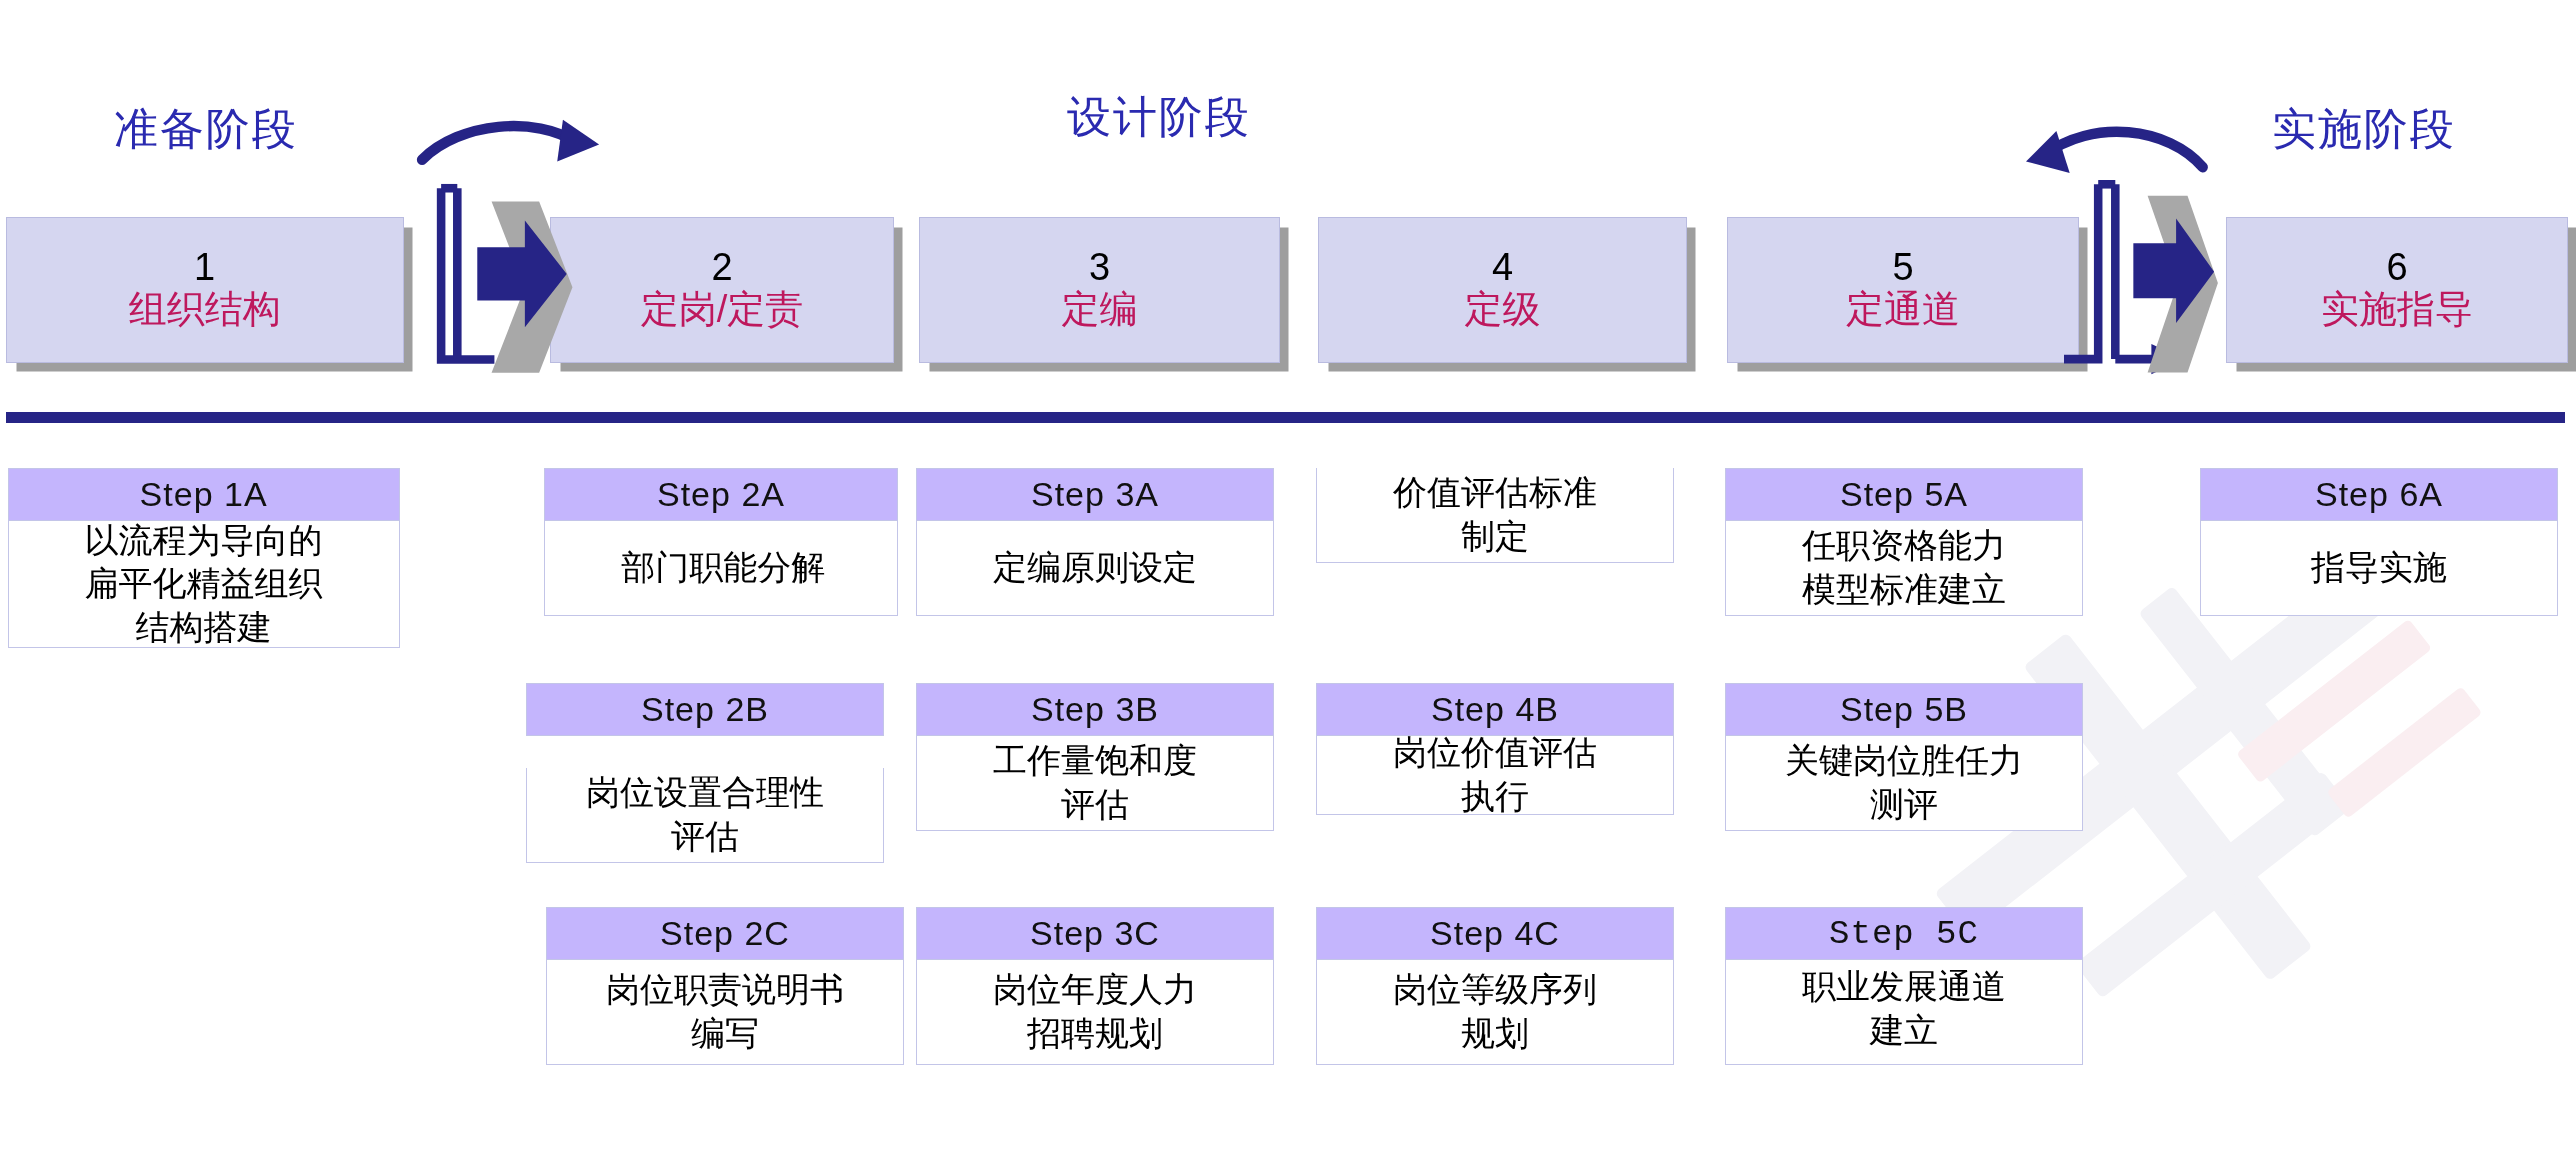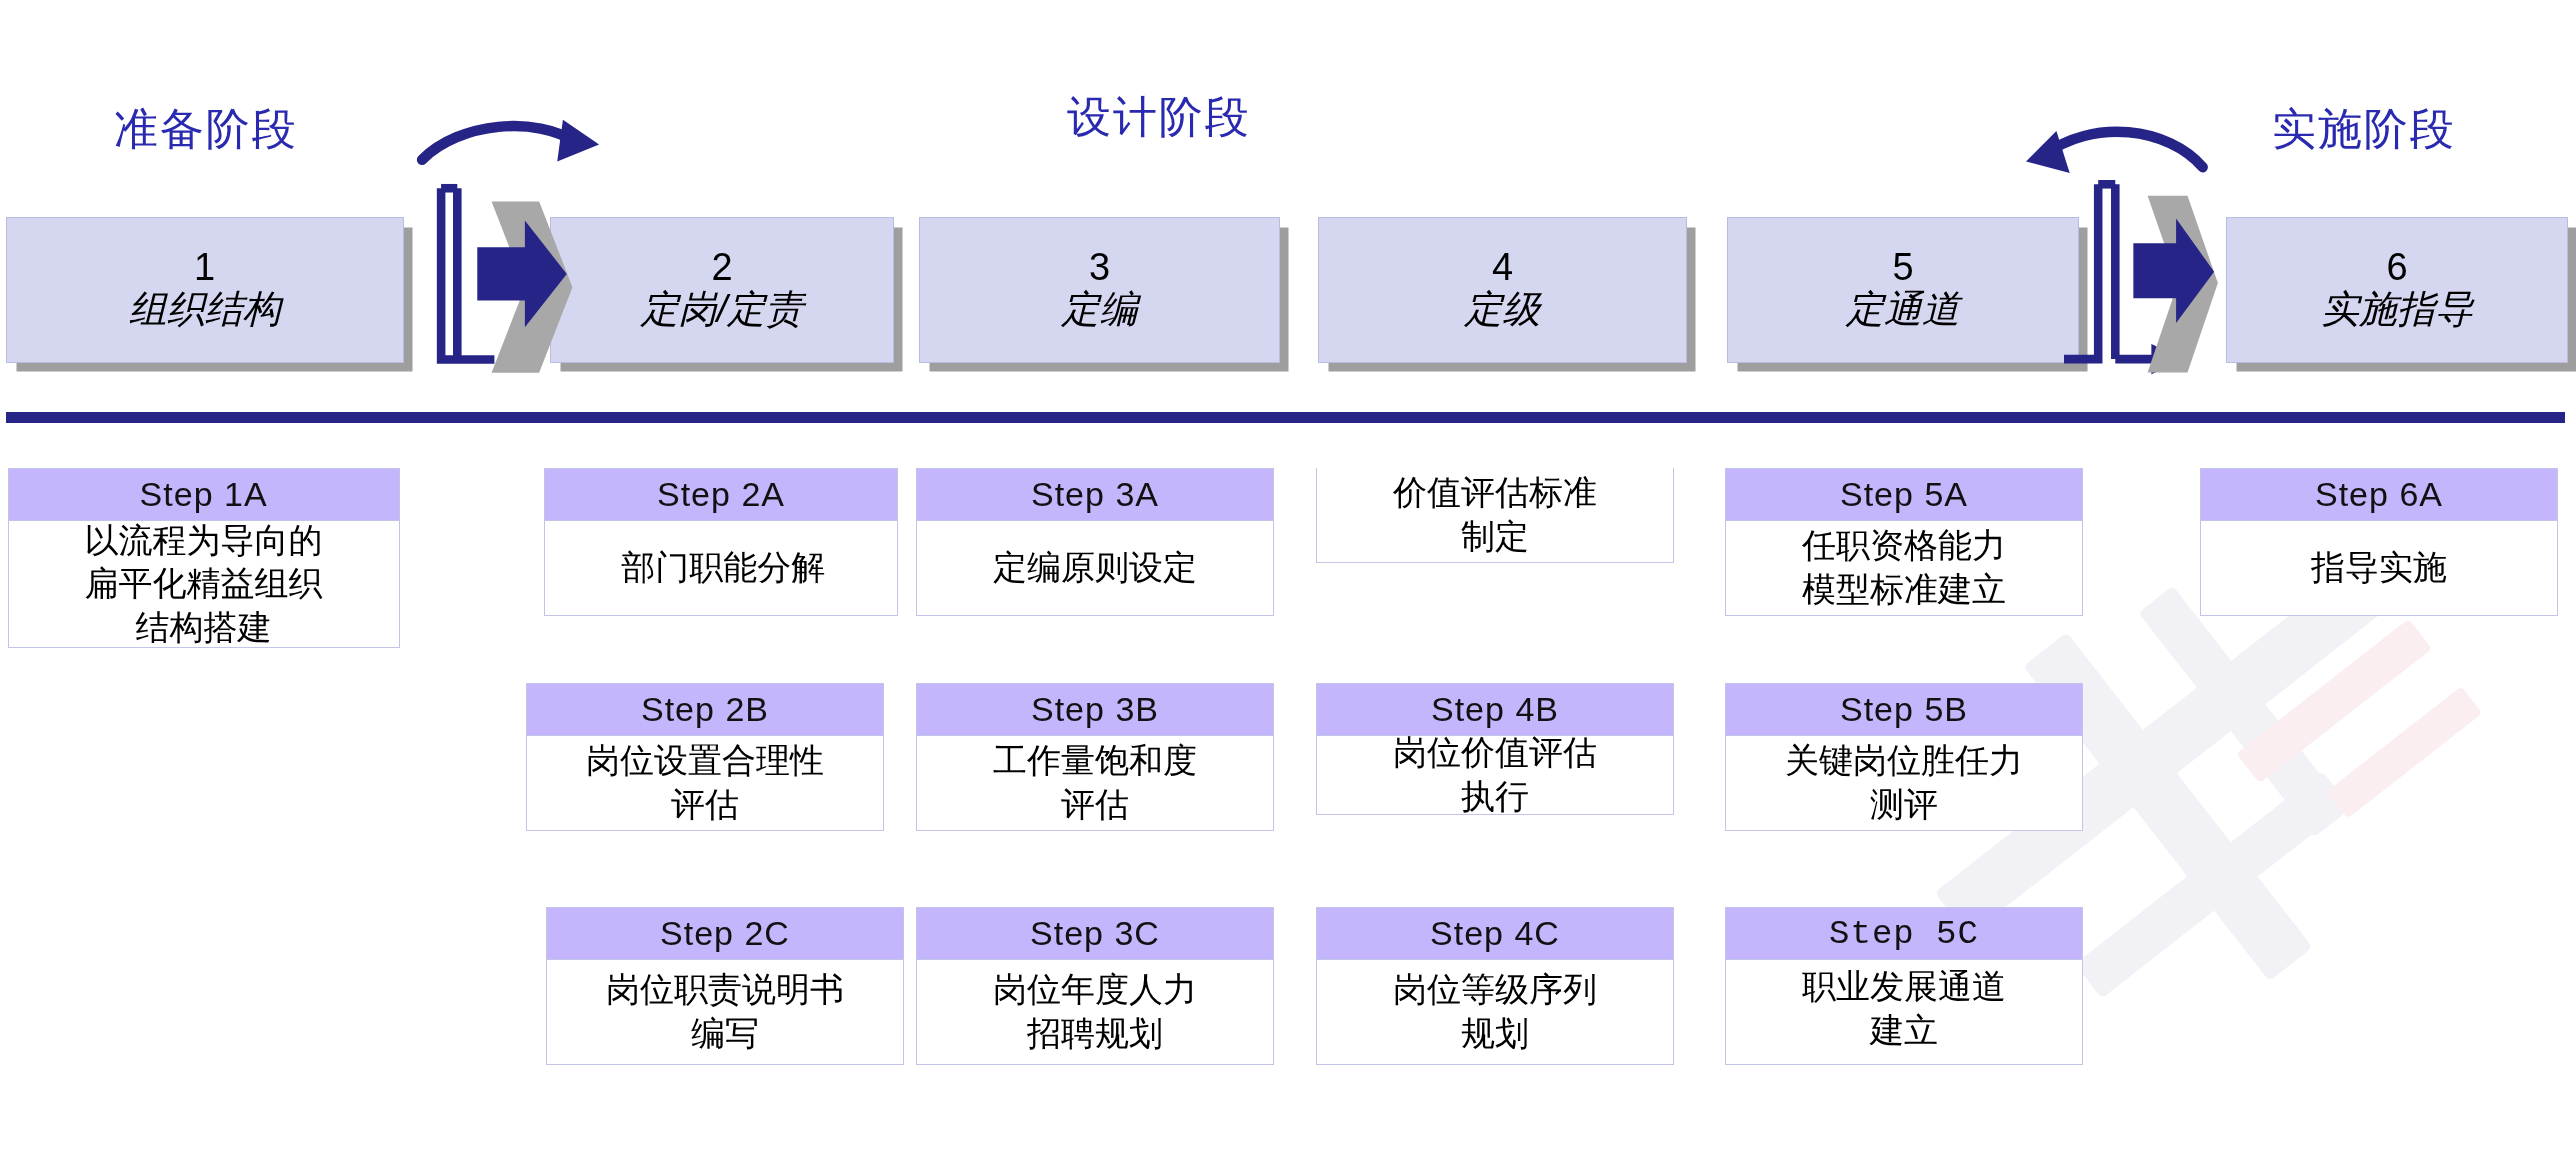--- a/index.html
+++ b/index.html
@@ -58,24 +58,23 @@
     justify-content: center;
     z-index: 5;
   }
   .stage-num {
     font-size: 38px;
     color: #000;
     line-height: 1.05;
   }
   .stage-title {
     font-size: 38px;
-    color: #000000;
+    color: #be185d;
     line-height: 1.15;
     white-space: nowrap;
-    font-style: italic;
   }
 
   
   .divider {
     position: absolute;
     left: 5.7px;
     top: 412px;
     width: 2559px;
     height: 10.5px;
     background: #262486;
@@ -220,21 +219,21 @@
   <div class="step-card" style="left:544px; top:468px; width:354px;">
     <div class="step-head">Step 2A</div>
     <div class="step-body" style="height:95px;padding-left:12px;">
       <div>
           <span>部门职能分解</span>
         </div>
     </div>
   </div>
   <div class="step-card" style="left:526px; top:683px; width:358px;">
     <div class="step-head">Step 2B</div>
-    <div class="step-body" style="height:95px;">
+    <div class="step-body" style="height:95px;margin-top:32px;">
       <div>
         <span>岗位设置合理性</span>
         <span>评估</span>
       </div>
     </div>
   </div>
   <div class="step-card" style="left:526px; top:907px; width:358px;margin-left:20px;">
     <div class="step-head">Step 2C</div>
     <div class="step-body" style="height:105px;">
       <div>

